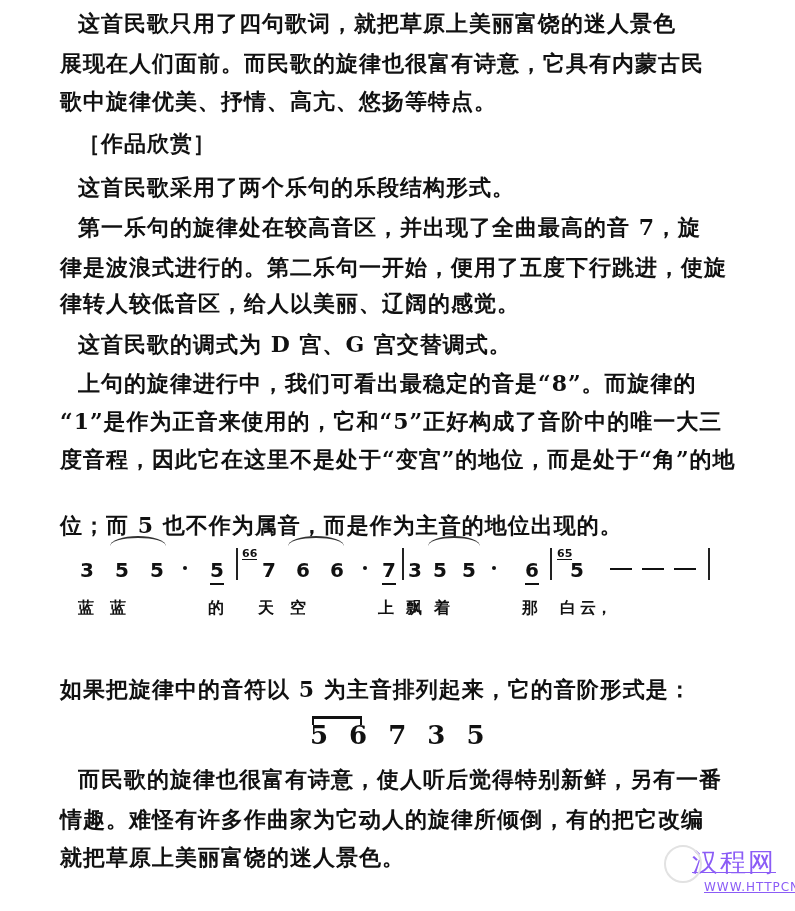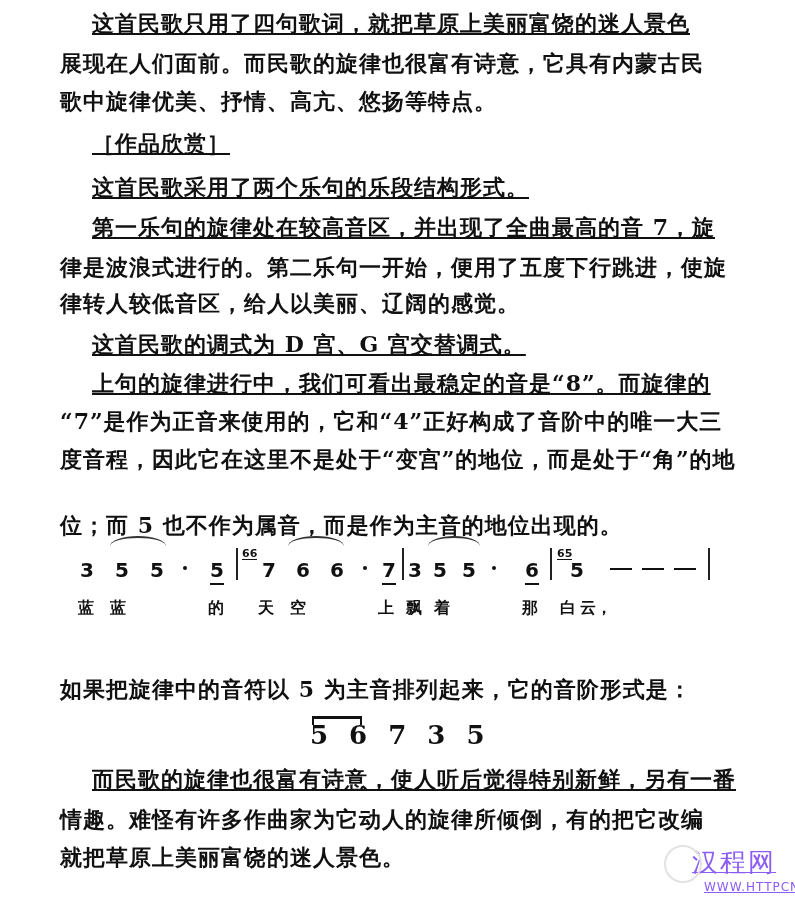--- a/index.html
+++ b/index.html
@@ -6,21 +6,21 @@
   body {
     width: 795px; height: 911px; position: relative; overflow: hidden;
     font-family: "DejaVu Serif", "Liberation Serif", serif;
     color: #111;
   }
   .p {
     position: absolute; left: 60px; width: 700px;
     font-size: 22px; line-height: 22px; letter-spacing: 1px;
     white-space: nowrap; font-weight: bold;
   }
-  .indent { left: 92px; text-decoration: underline; }
+  .indent { left: 78px; }
   .score-row { position: absolute; left: 70px; top: 548px; width: 660px; height: 40px; }
   .note {
     position: absolute; top: 10px; font-family: "DejaVu Sans", sans-serif;
     font-weight: bold; font-size: 20px;
   }
   .note.ul { border-bottom: 2px solid #111; padding-bottom: 1px; }
   .dot { position: absolute; top: 18px; width: 4px; height: 4px; background: #111; border-radius: 50%; }
   .bar { position: absolute; top: 0; width: 2px; height: 32px; background: #222; }
   .grace {
     position: absolute; top: 0; font-family: "DejaVu Sans", sans-serif;
@@ -64,21 +64,21 @@
 <div class="p indent" style="top:132px">［作品欣赏］</div>
 <div class="p indent" style="top:176px">这首民歌采用了两个乐句的乐段结构形式。</div>
 
 <div class="p indent" style="top:216px">第一乐句的旋律处在较高音区，并出现了全曲最高的音 7，旋</div>
 <div class="p" style="top:256px">律是波浪式进行的。第二乐句一开始，便用了五度下行跳进，使旋</div>
 <div class="p" style="top:292px">律转人较低音区，给人以美丽、辽阔的感觉。</div>
 
 <div class="p indent" style="top:333px">这首民歌的调式为 D 宫、G 宫交替调式。</div>
 
 <div class="p indent" style="top:372px">上句的旋律进行中，我们可看出最稳定的音是“8”。而旋律的</div>
-<div class="p" style="top:410px">“7”是作为正音来使用的，它和“4”正好构成了音阶中的唯一大三</div>
+<div class="p" style="top:410px">“1”是作为正音来使用的，它和“5”正好构成了音阶中的唯一大三</div>
 <div class="p" style="top:448px">度音程，因此它在这里不是处于“变宫”的地位，而是处于“角”的地</div>
 <div class="p" style="top:514px">位；而 5 也不作为属音，而是作为主音的地位出现的。</div>
 
 <div class="score-row">
   <div class="slur" style="left:40px;width:56px"></div>
   <span class="note" style="left:10px">3</span>
   <span class="note" style="left:45px">5</span>
   <span class="note" style="left:80px">5</span>
   <span class="dot" style="left:113px"></span>
   <span class="note ul" style="left:140px">5</span>

